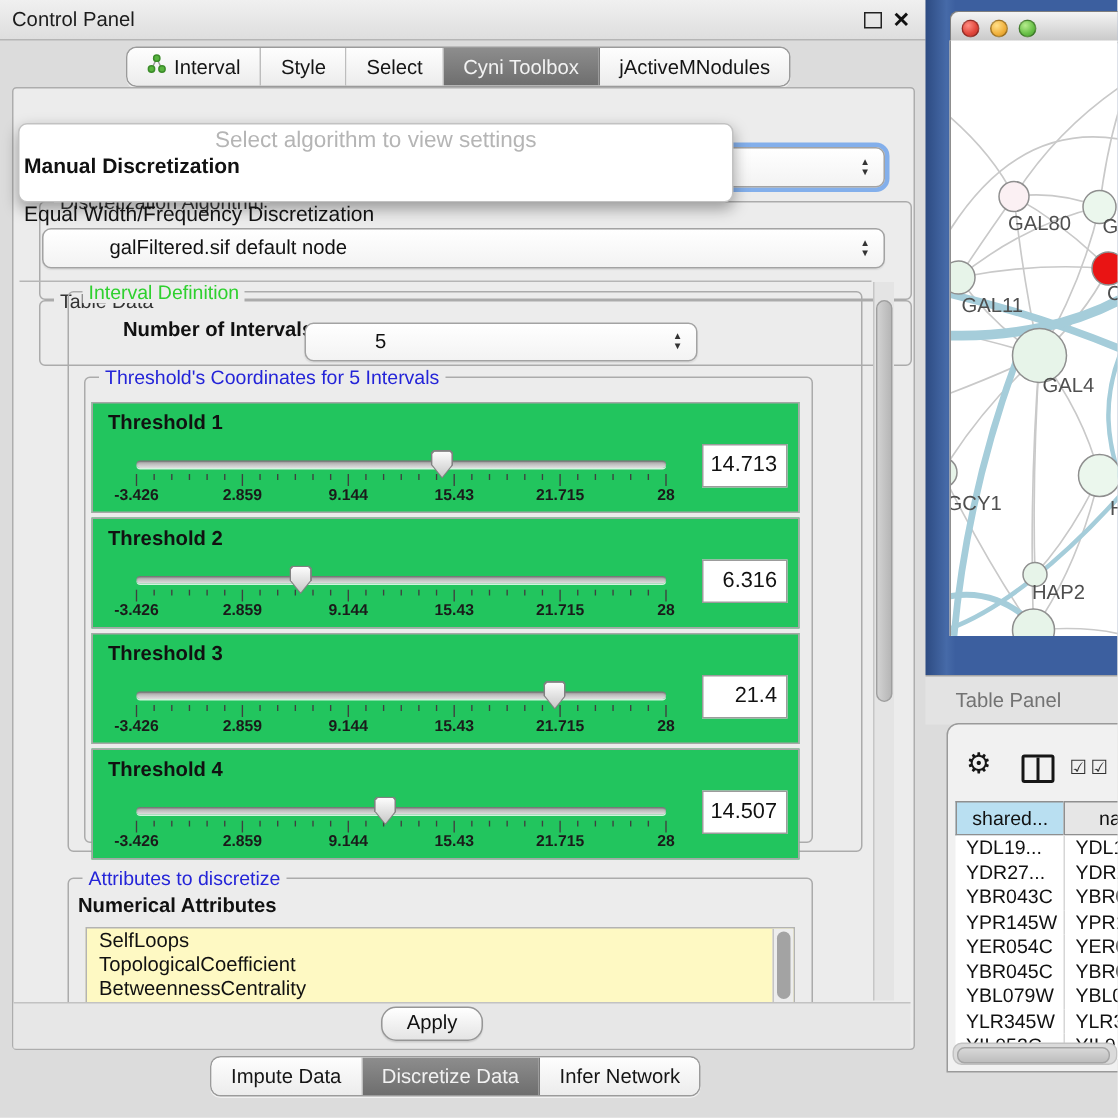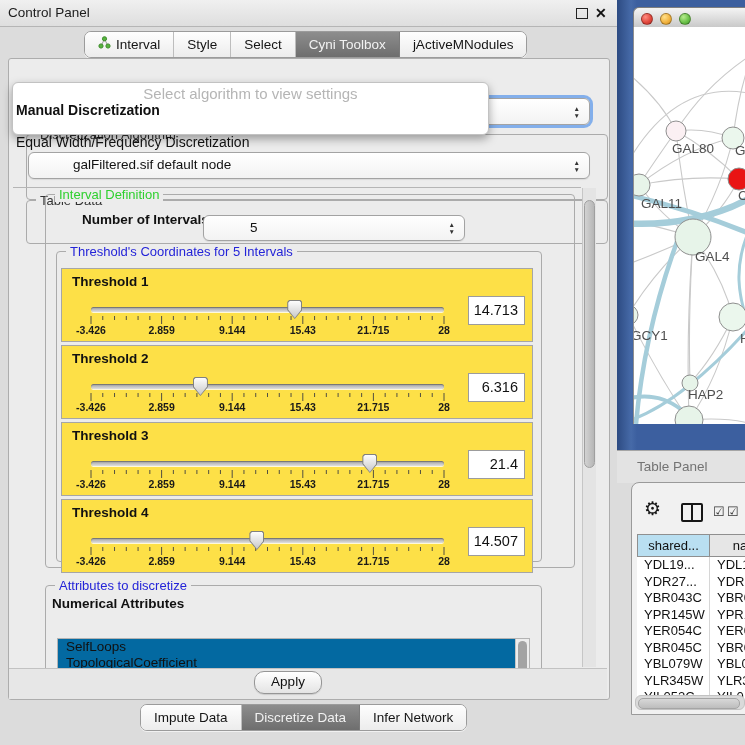--- a/index.html
+++ b/index.html
@@ -45,35 +45,35 @@
   
   #scrollArea{left:13px;top:187px;width:568px;height:481px;overflow:hidden;border-top:1px solid #b5b5b5;}
   #vScroll{left:582px;top:188px;width:13px;height:479px;background:#e4e4e4;border-left:1px solid #c6c6c6;}
   #vThumb{left:584px;top:200px;width:9px;height:266px;background:linear-gradient(90deg,#d2d2d2,#b6b6b6);
           border:1px solid #9f9f9f;border-radius:6px;}
   #intervalGroup{left:32px;top:6px;width:528px;height:372px;}
   #noiLabel{left:69px;top:24px;font-size:13.5px;font-weight:bold;}
   #noiCombo{left:190px;top:27px;width:260px;height:24px;}
   #threshGroup{left:43px;top:63px;width:484px;height:309px;}
   #threshRows{left:48px;top:80px;width:472px;}
-  .tbox{position:relative;width:470px;height:72px;margin-bottom:3px;background:#fde047;border:1px solid #a6a6a6;}
+  .tbox{position:relative;width:470px;height:72px;margin-bottom:3px;background:#22c55e;border:1px solid #a6a6a6;}
   .tlabel{position:absolute;left:10px;top:5px;font-weight:bold;font-size:13.5px;}
   .ttrack{position:absolute;left:29px;top:38px;width:353px;height:5px;border-radius:3px;
           background:linear-gradient(#9f9f9f,#e0e0e0);box-shadow:inset 0 1px 1px rgba(0,0,0,.3),0 1px 0 rgba(255,255,255,.8);}
   .tthumbO{position:absolute;top:31px;width:15px;height:19px;background:#818181;
            clip-path:polygon(0 10%,12% 0,88% 0,100% 10%,100% 52%,50% 100%,0 52%);}
   .tthumbI{position:absolute;left:1px;top:1px;width:13px;height:17px;background:linear-gradient(#fdfdfd,#c8c8c8);
            clip-path:polygon(0 10%,12% 0,88% 0,100% 10%,100% 52%,50% 100%,0 52%);}
   .tticks{position:absolute;left:27px;top:47px;}
   .tticklab{position:absolute;top:55px;width:52px;text-align:center;font-size:10.5px;font-weight:bold;color:#1a1a1a;}
   .tvalue{position:absolute;left:406px;top:27px;width:57px;height:29px;background:#fff;border:1px solid #9c9c9c;
           font-size:14.5px;text-align:right;line-height:27px;padding-right:6px;box-sizing:border-box;}
   #attrGroup{left:32px;top:397px;width:495px;height:120px;}
   #attrSubtitle{left:39px;top:408px;font-size:13.5px;font-weight:bold;}
-  #attrList{left:44px;top:430px;width:471px;height:50px;background:#0369a1;border:1px solid #b3b3b3;overflow:hidden;margin-top:20px;}
+  #attrList{left:44px;top:430px;width:471px;height:50px;background:#fef9c3;border:1px solid #b3b3b3;overflow:hidden;}
   .aitem{height:16px;line-height:16px;padding-left:8px;font-size:13.5px;white-space:nowrap;}
   #alScroll{position:absolute;right:0;top:0;width:13px;height:50px;background:#ededed;border-left:1px solid #c5c5c5;}
   #alThumb{position:absolute;left:1.5px;top:2px;width:9px;height:45px;background:#a3a3a3;border-radius:5px;}
   #applyStrip{left:9px;top:668px;width:598px;height:30px;background:#e7e7e7;border-top:1px solid #c2c2c2;}
   #applyBtn{left:254px;top:671px;width:66px;height:21px;border:1px solid #969696;border-radius:10px;
             background:linear-gradient(#ffffff,#e4e4e4);font-size:13.5px;text-align:center;line-height:20px;
             box-shadow:0 1px 1px rgba(0,0,0,.12);}
   
   #rightBlue{left:617px;top:0;width:128px;height:450px;background:linear-gradient(90deg,#2d4b82,#466aa8 14px,#3c5f9f 20px,#3c5f9f);}
   #netTitlebar{left:633px;top:7px;width:112px;height:20px;background:linear-gradient(#f4f4f4,#c7c7c7);

